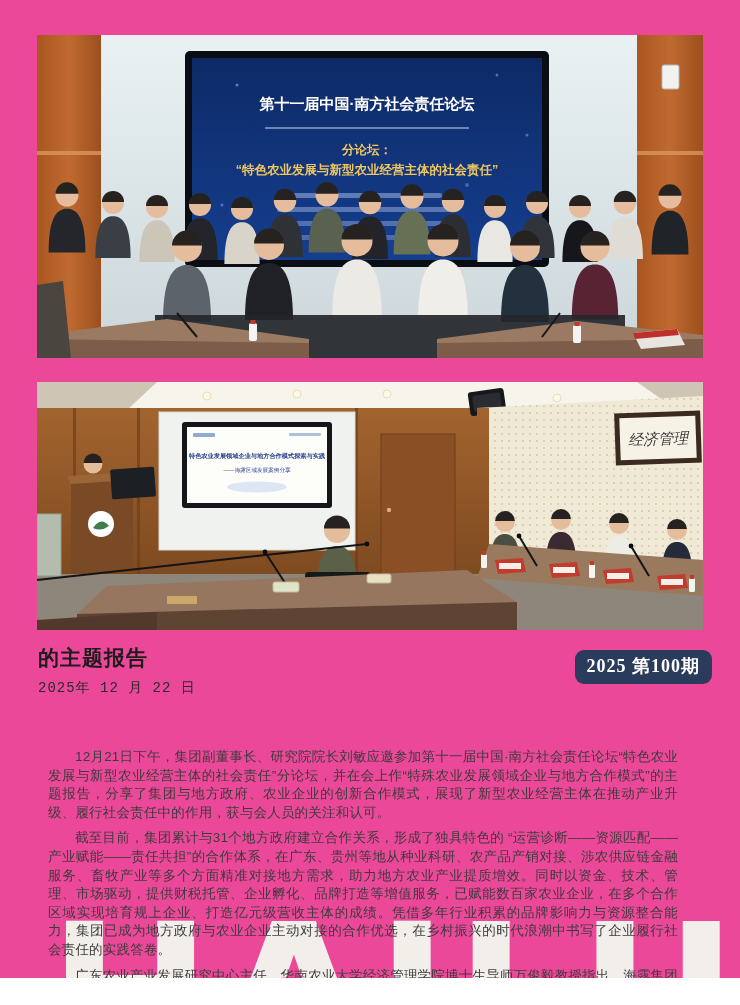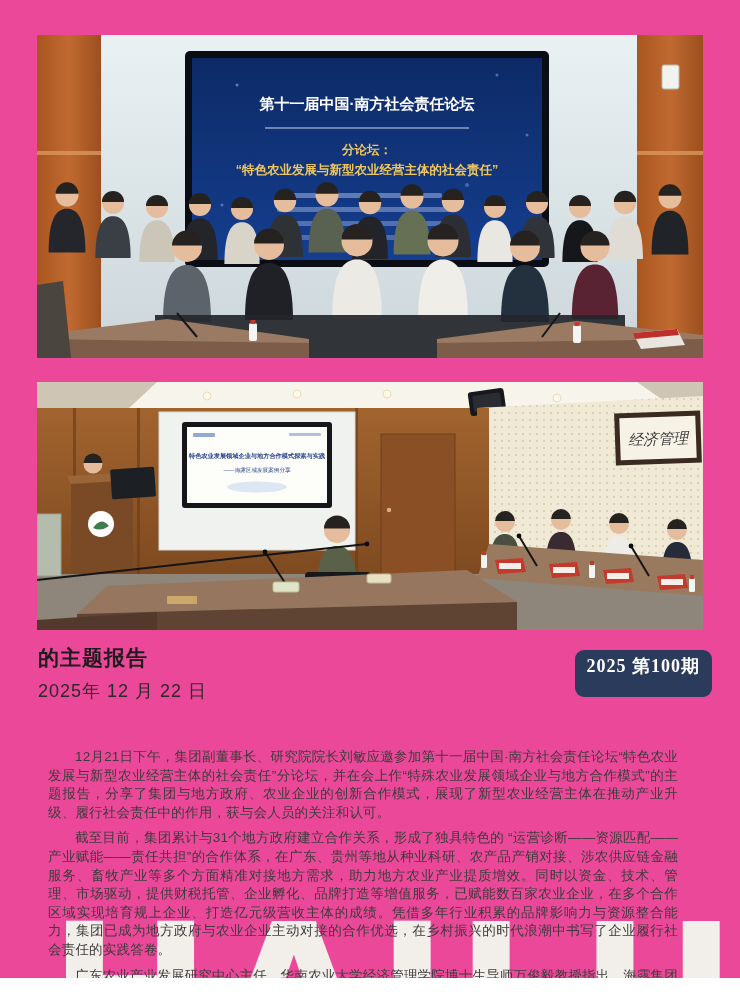--- a/index.html
+++ b/index.html
@@ -6,25 +6,25 @@
   body{background:#ffffff;font-family:"Liberation Sans",sans-serif;}
   .page{position:relative;width:740px;height:978px;background:#ec4899;overflow:hidden;margin:0 auto;}
 
   .photo{position:absolute;left:37px;width:666px;overflow:hidden;z-index:2;background:#ddd;}
   .photo svg{display:block;}
   #photo1{top:35px;height:323px;}
   #photo2{top:382px;height:248px;}
 
   .hdr-left{position:absolute;left:38px;top:644px;z-index:3;}
   .dept{font-family:"Liberation Serif","DejaVu Serif",serif;font-size:21px;font-weight:700;color:#1c1c1c;letter-spacing:1px;}
-  .date{font-family:Liberation Sans, sans-serif;font-size:18px;color:#2a2a2a;margin-top:7px;letter-spacing:1px;}
+  .date{font-family:Liberation Mono, monospace;font-size:14px;color:#2a2a2a;margin-top:7px;letter-spacing:1px;}
 
   .issue-badge{position:absolute;right:28px;top:650px;z-index:3;background:#2a3b5c;color:#fff;
     font-family:"Liberation Serif","DejaVu Serif",serif;font-size:18px;font-weight:700;
-    padding:4px 12px 19px 12px;border-radius:9px;letter-spacing:1px;}
+    padding:4px 12px 6px 12px;border-radius:9px;letter-spacing:1px;}
 
   .headline{position:absolute;left:38px;right:30px;top:712px;z-index:3;display:flex;align-items:flex-start;}
   .headline .bullet{width:9px;height:9px;background:#1a1a1a;margin:8px 10px 0 0;flex:0 0 auto;}
   .headline .txt{font-size:19.5px;font-weight:700;color:#111;line-height:1.3;letter-spacing:0.5px;}
 
   .body-text{position:absolute;left:48px;right:46px;top:748px;z-index:3;}
   .body-text p{margin:0 16px 7px 0;font-size:13.5px;line-height:18.6px;color:#3c3c3c;
     text-align:justify;text-indent:2em;letter-spacing:0.2px;}
 
   .watermark{position:absolute;left:48px;top:898px;z-index:1;

